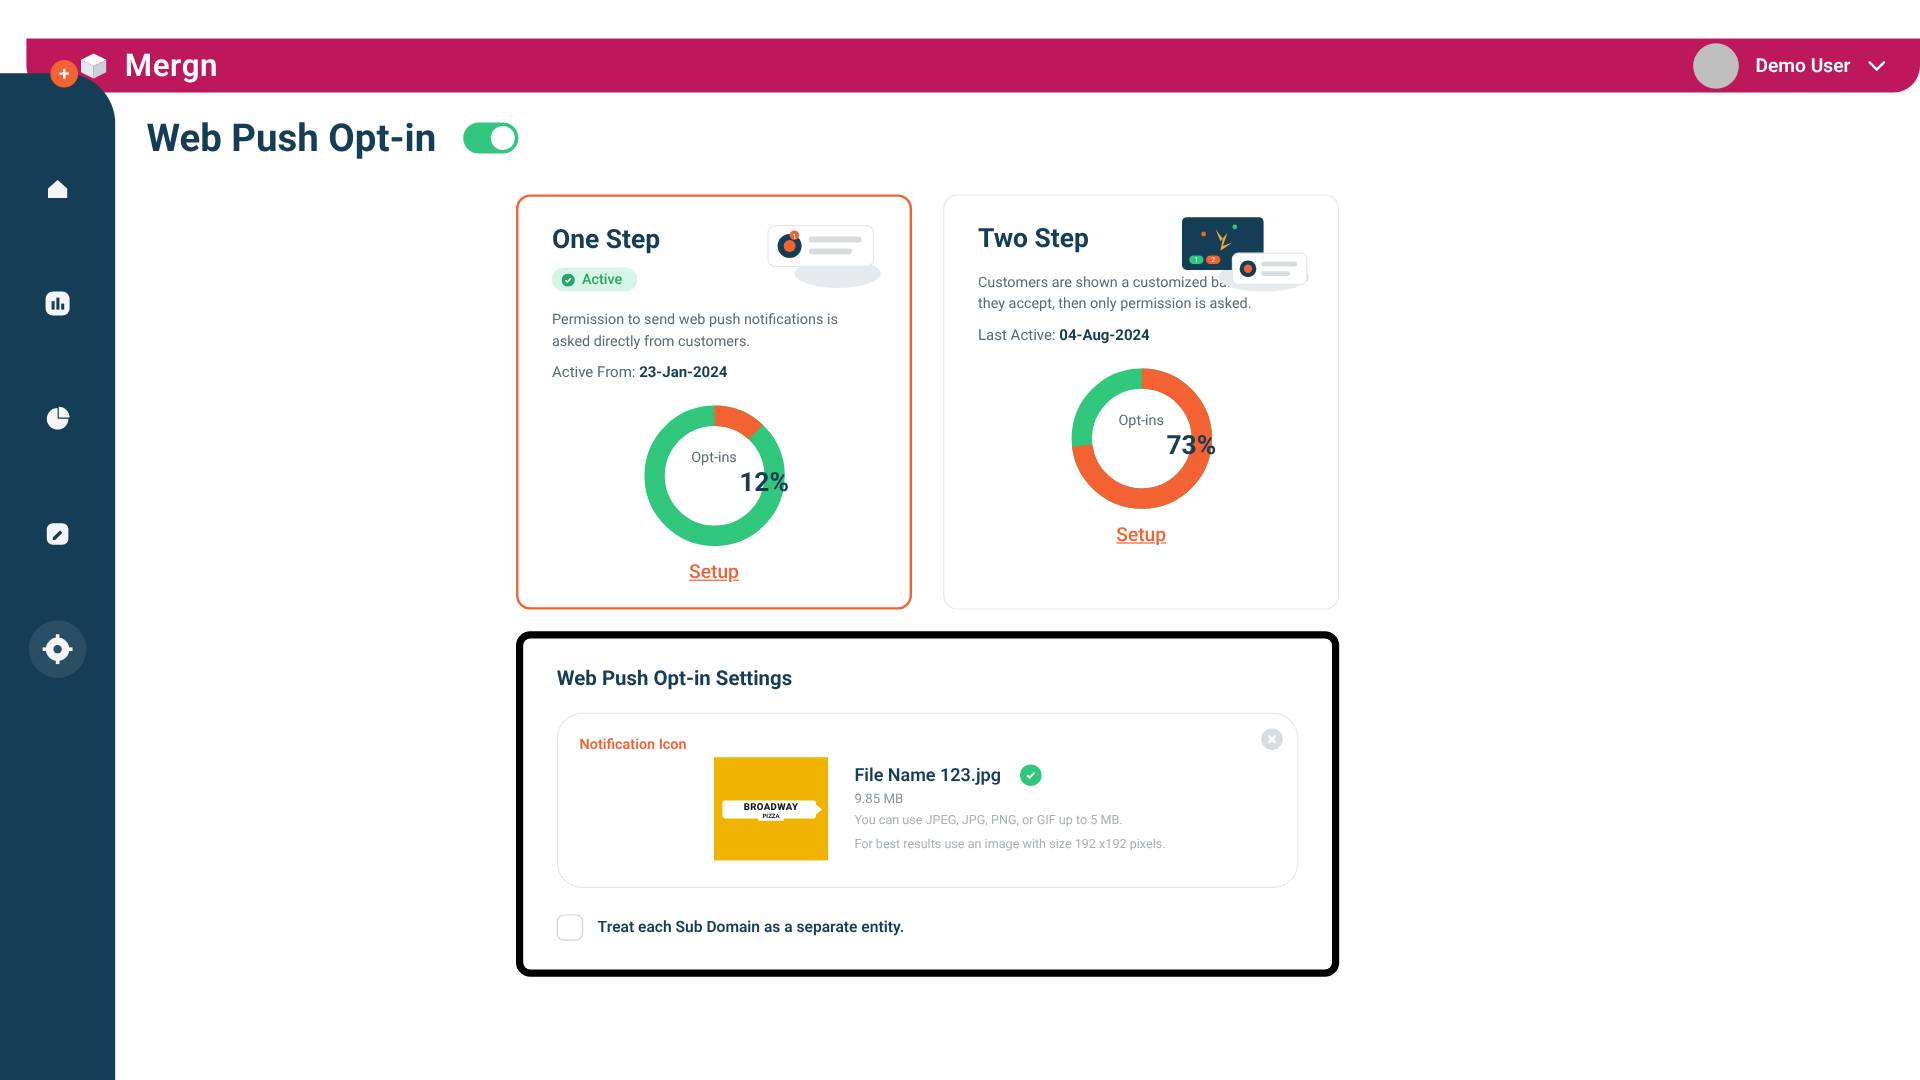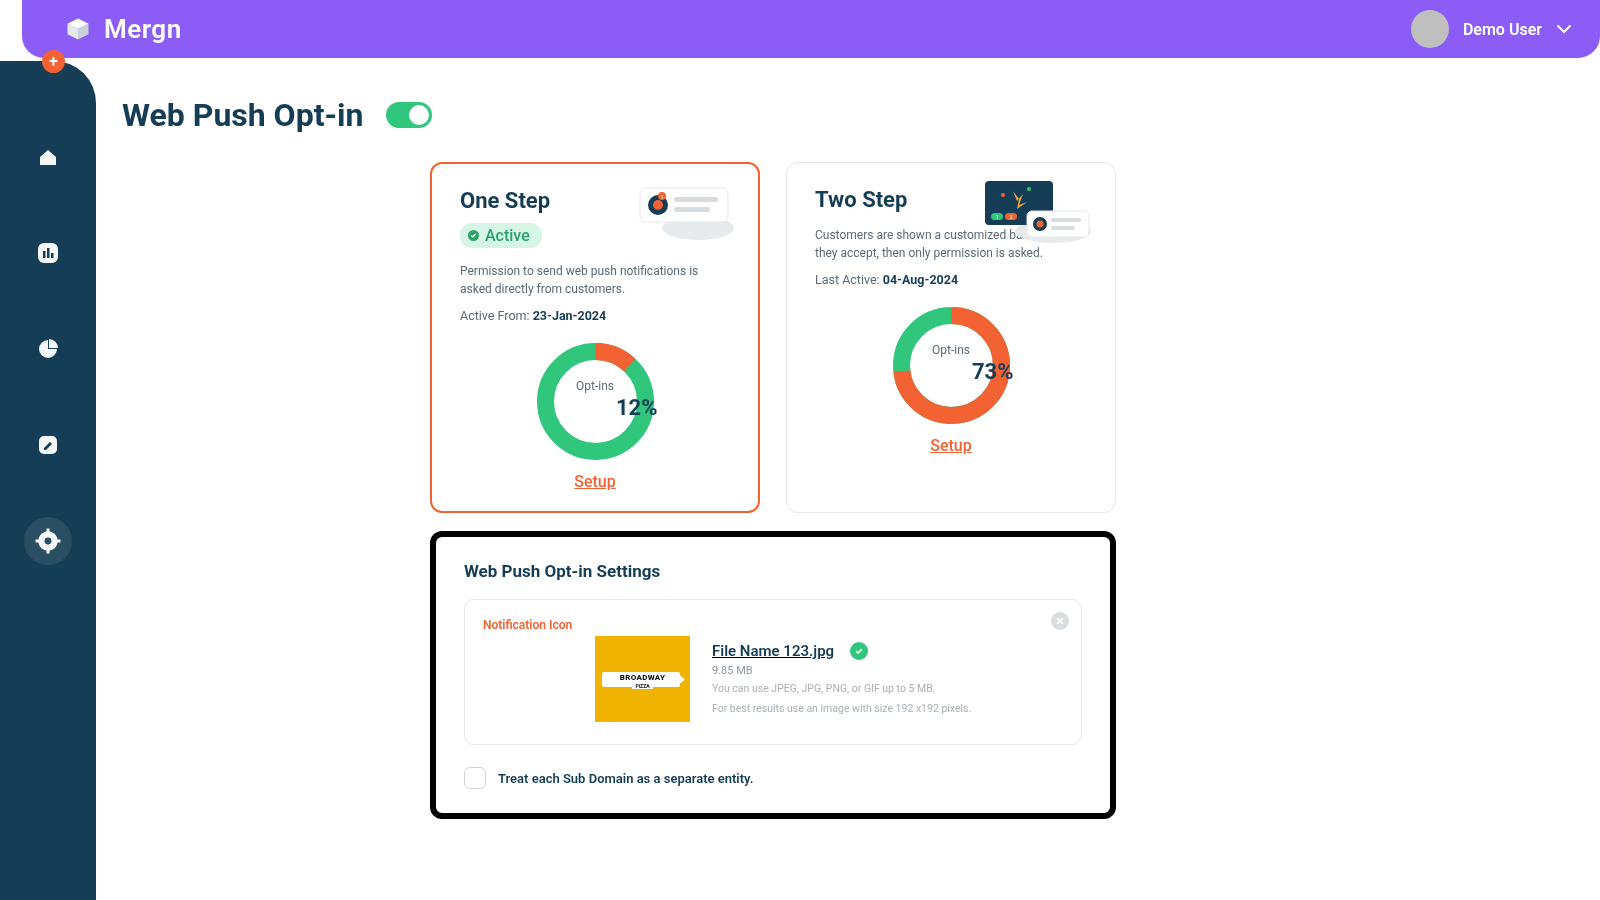--- a/index.html
+++ b/index.html
@@ -4,28 +4,29 @@
 <style>
   * { box-sizing: border-box; margin: 0; padding: 0; }
   body {
     font-family: -apple-system, BlinkMacSystemFont, "Segoe UI", Roboto, Helvetica, Arial, sans-serif;
     background: #ffffff;
     width: 1600px;
     height: 900px;
     overflow: hidden;
   }
   .header {
-    background: #8b5cf6;
-    height: 58px;
+    background: #be185d;
+    height: 45px;
     display: flex;
     align-items: center;
     justify-content: space-between;
     padding: 0 28px;
     border-radius: 0 0 22px 22px;
     margin-left: 22px;
+    margin-top: 32px;
   }
   .logo-wrap {
     display: flex;
     align-items: center;
     gap: 12px;
     margin-left: 14px;
   }
   .logo-text {
     color: #fff;
     font-size: 26px;
@@ -136,21 +137,21 @@
     font-weight: 700;
     color: #153d56;
     margin-bottom: 10px;
   }
   .badge-active {
     display: inline-flex;
     align-items: center;
     gap: 6px;
     background: #d6f5e6;
     color: #29a367;
-    font-size: 16px;
+    font-size: 12px;
     padding: 3px 12px 3px 8px;
     border-radius: 12px;
     font-weight: 500;
   }
   .card-desc {
     font-size: 12px;
     color: #5a6a73;
     margin-top: 14px;
     line-height: 1.5;
     width: 270px;
@@ -211,21 +212,21 @@
     padding: 24px 28px;
   }
   .settings-title {
     font-size: 17px;
     font-weight: 700;
     color: #153d56;
     margin-bottom: 18px;
   }
   .upload-box {
     border: 1px solid #e5e7eb;
-    border-radius: 10px;
+    border-radius: 21px;
     padding: 18px 18px 22px 18px;
     position: relative;
   }
   .upload-label {
     color: #f26233;
     font-size: 12px;
     font-weight: 600;
   }
   .upload-close {
     position: absolute;
@@ -255,21 +256,20 @@
   }
   .file-info {
     display: flex;
     flex-direction: column;
     gap: 4px;
   }
   .file-row {
     display: flex;
     align-items: center;
     gap: 16px;
-    text-decoration: underline;
   }
   .file-name {
     font-size: 15px;
     font-weight: 600;
     color: #153d56;
   }
   .file-check {
     width: 18px; height: 18px;
     background: #30c67c;
     border-radius: 50%;

